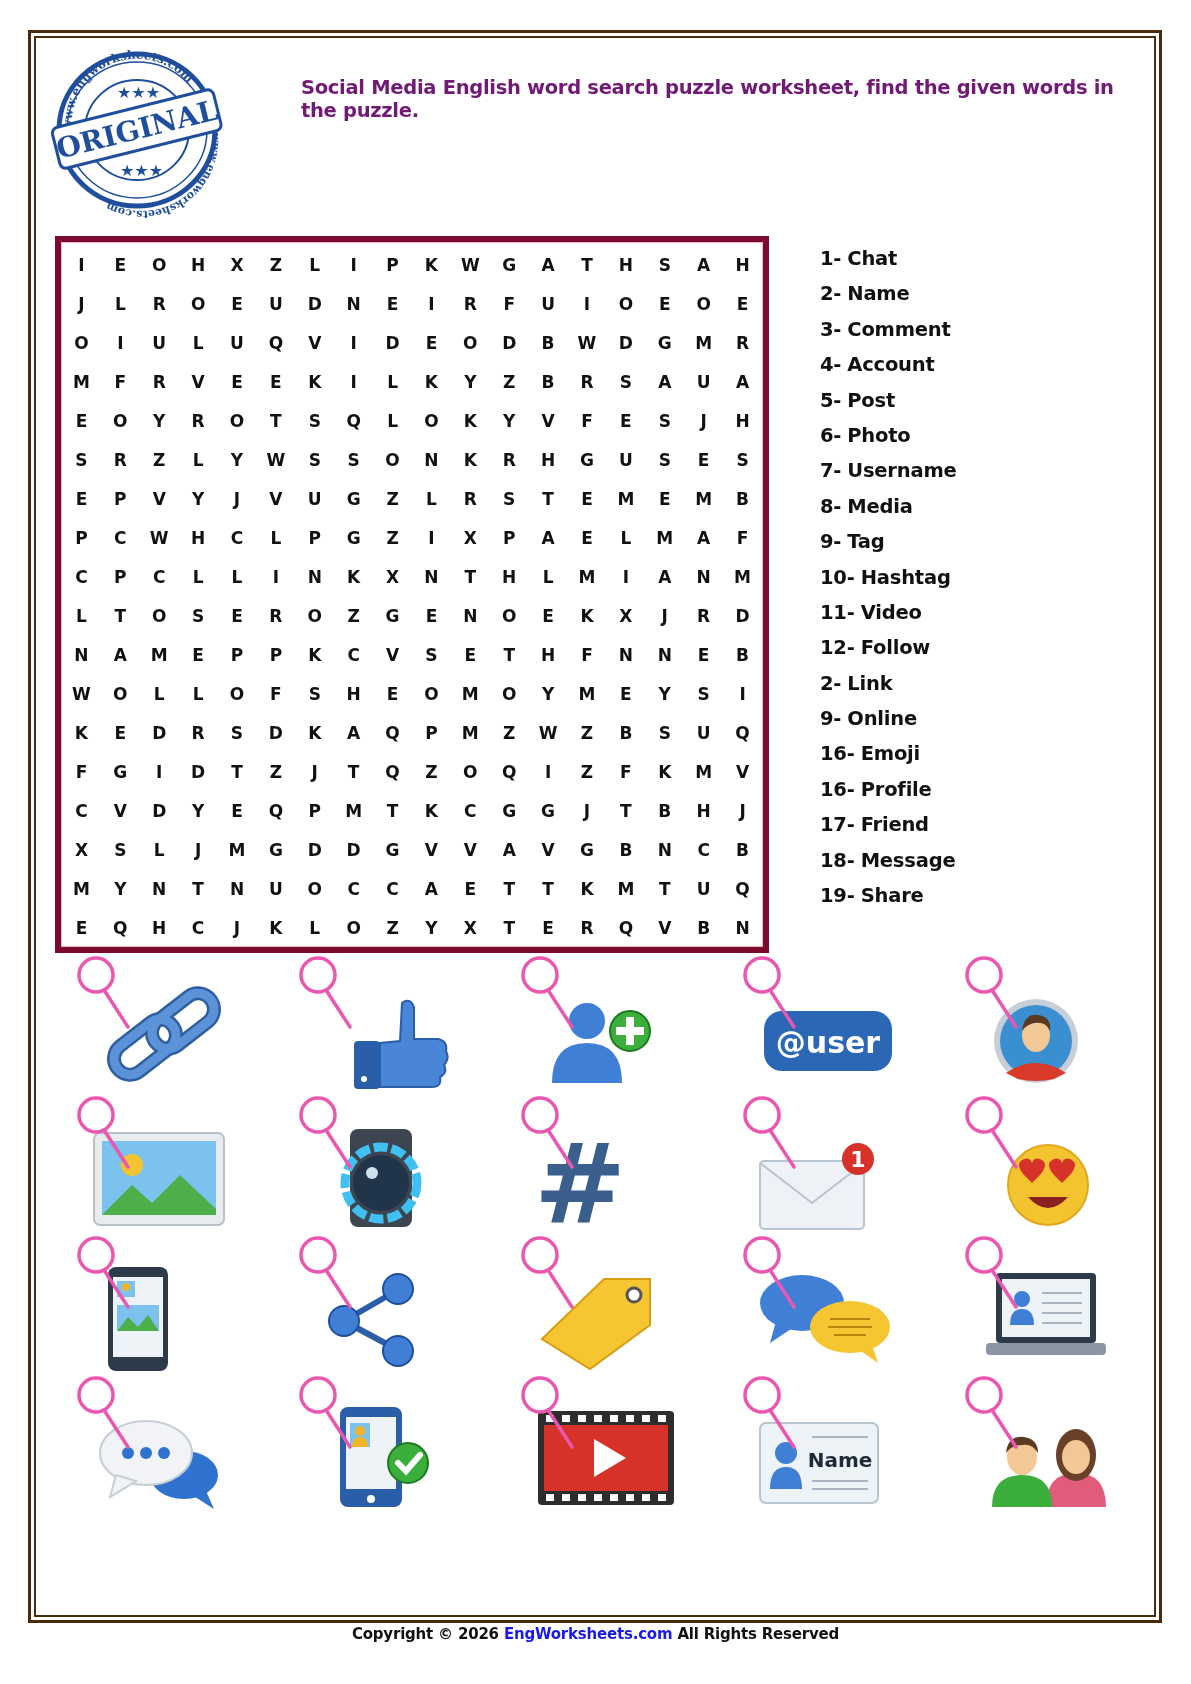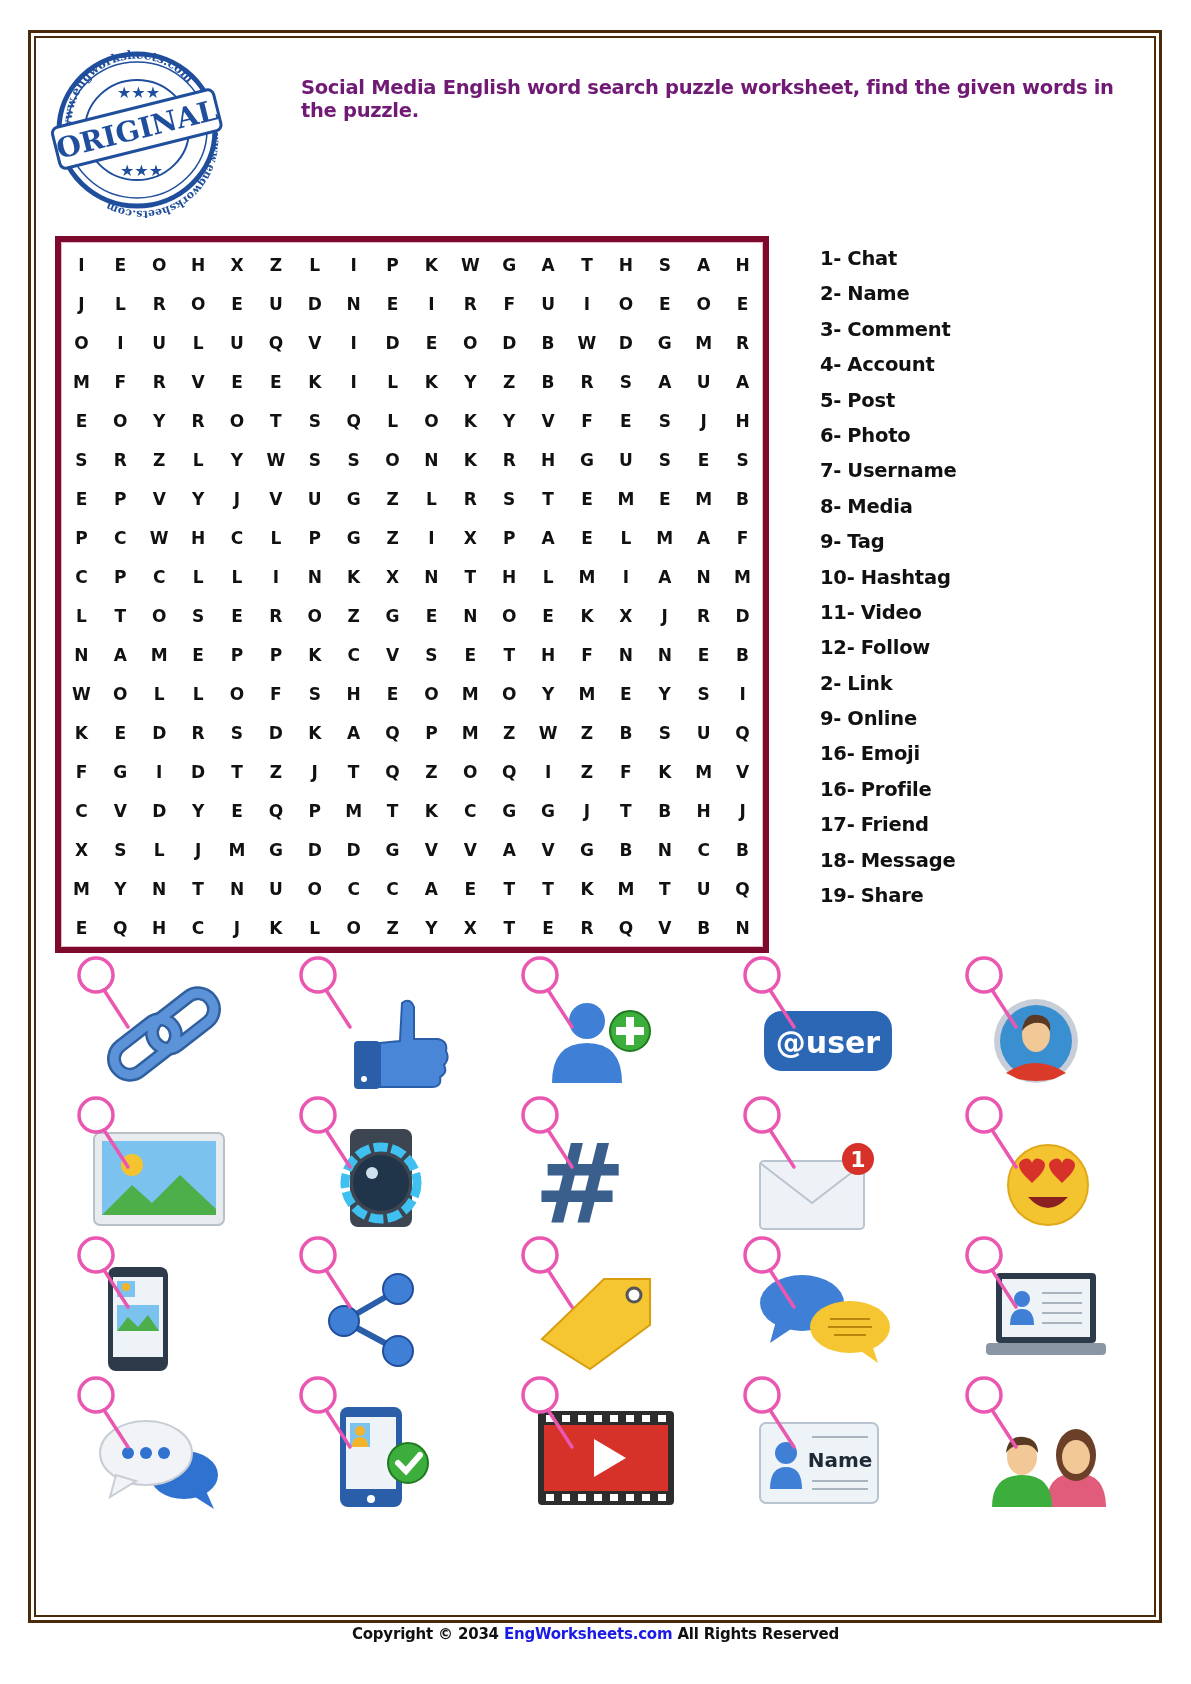--- a/index.html
+++ b/index.html
@@ -737,14 +737,14 @@
           <path d="M70 104 Q70 70 100 70 Q130 70 130 104Z" fill="#e05c7a"></path>
           <ellipse cx="100" cy="52" rx="20" ry="26" fill="#6a4028"></ellipse>
           <ellipse cx="100" cy="54" rx="14" ry="17" fill="#f2c896"></ellipse>
           <path d="M16 104 Q16 72 46 72 Q76 72 76 104Z" fill="#3cae3c"></path>
           <ellipse cx="46" cy="54" rx="15" ry="18" fill="#f2c896"></ellipse>
           <path d="M30 50 Q32 32 48 34 Q62 36 62 50 Q56 40 46 42 Q36 42 30 50Z" fill="#5a3a22"></path>
         </svg></span></div>
   </div>
 
 <div class="footer">
-  <span>Copyright © 2034 </span><a>EngWorksheets.com</a><span> All Rights Reserved</span>
+  <span>Copyright © 2026 </span><a>EngWorksheets.com</a><span> All Rights Reserved</span>
 </div>
 
 </body></html>

